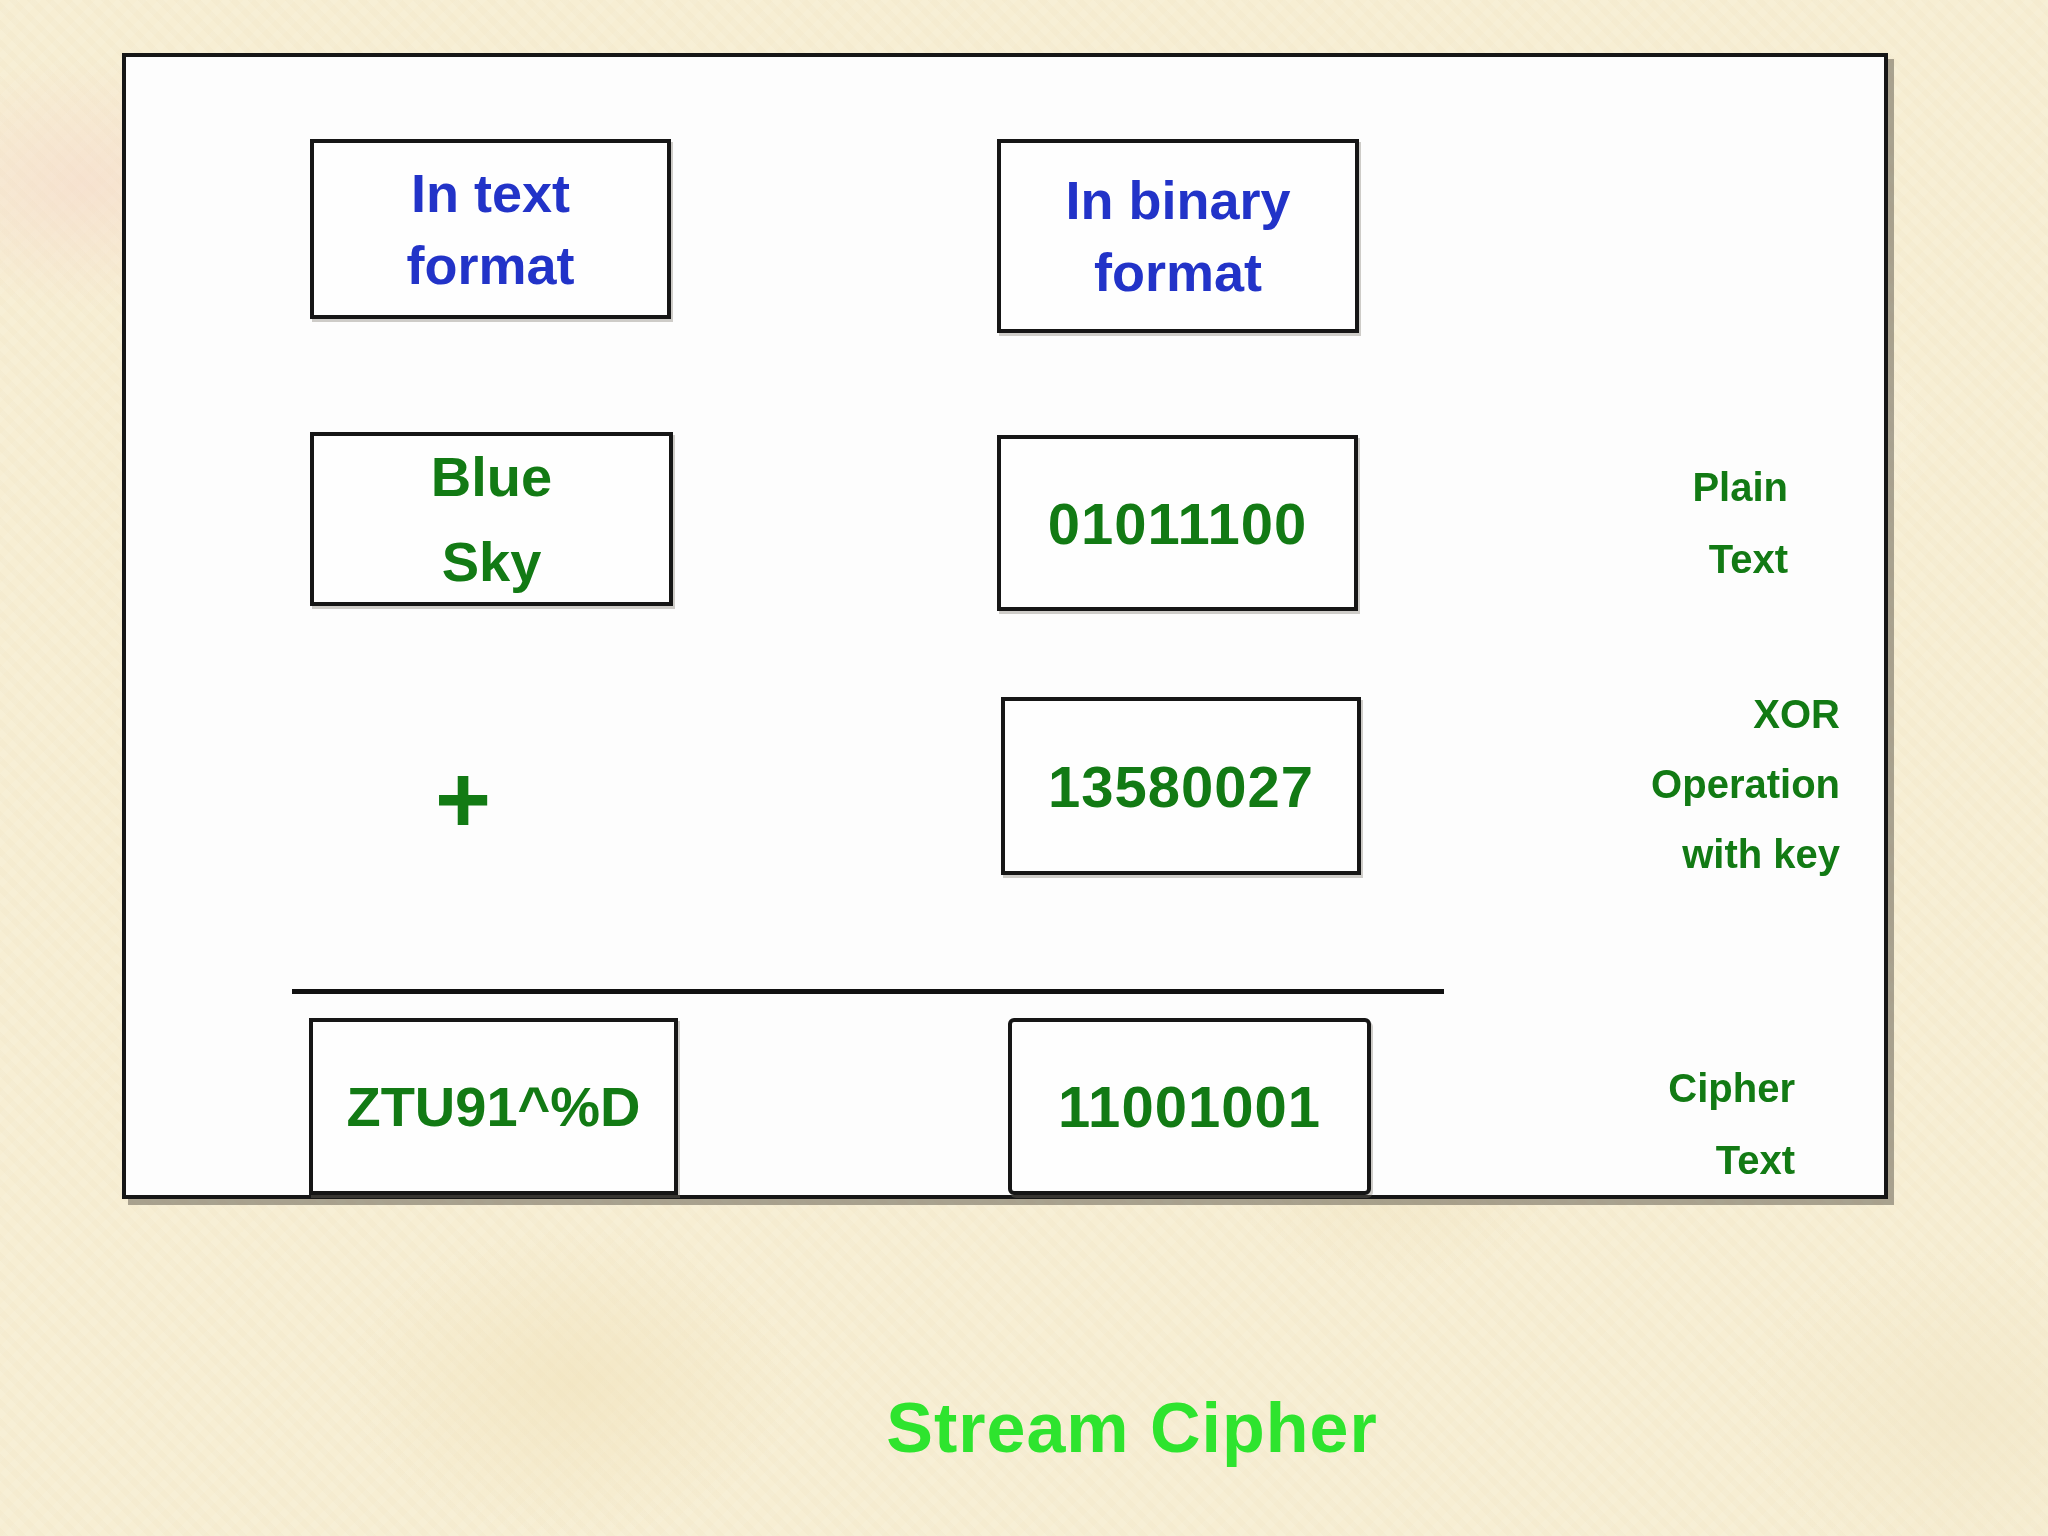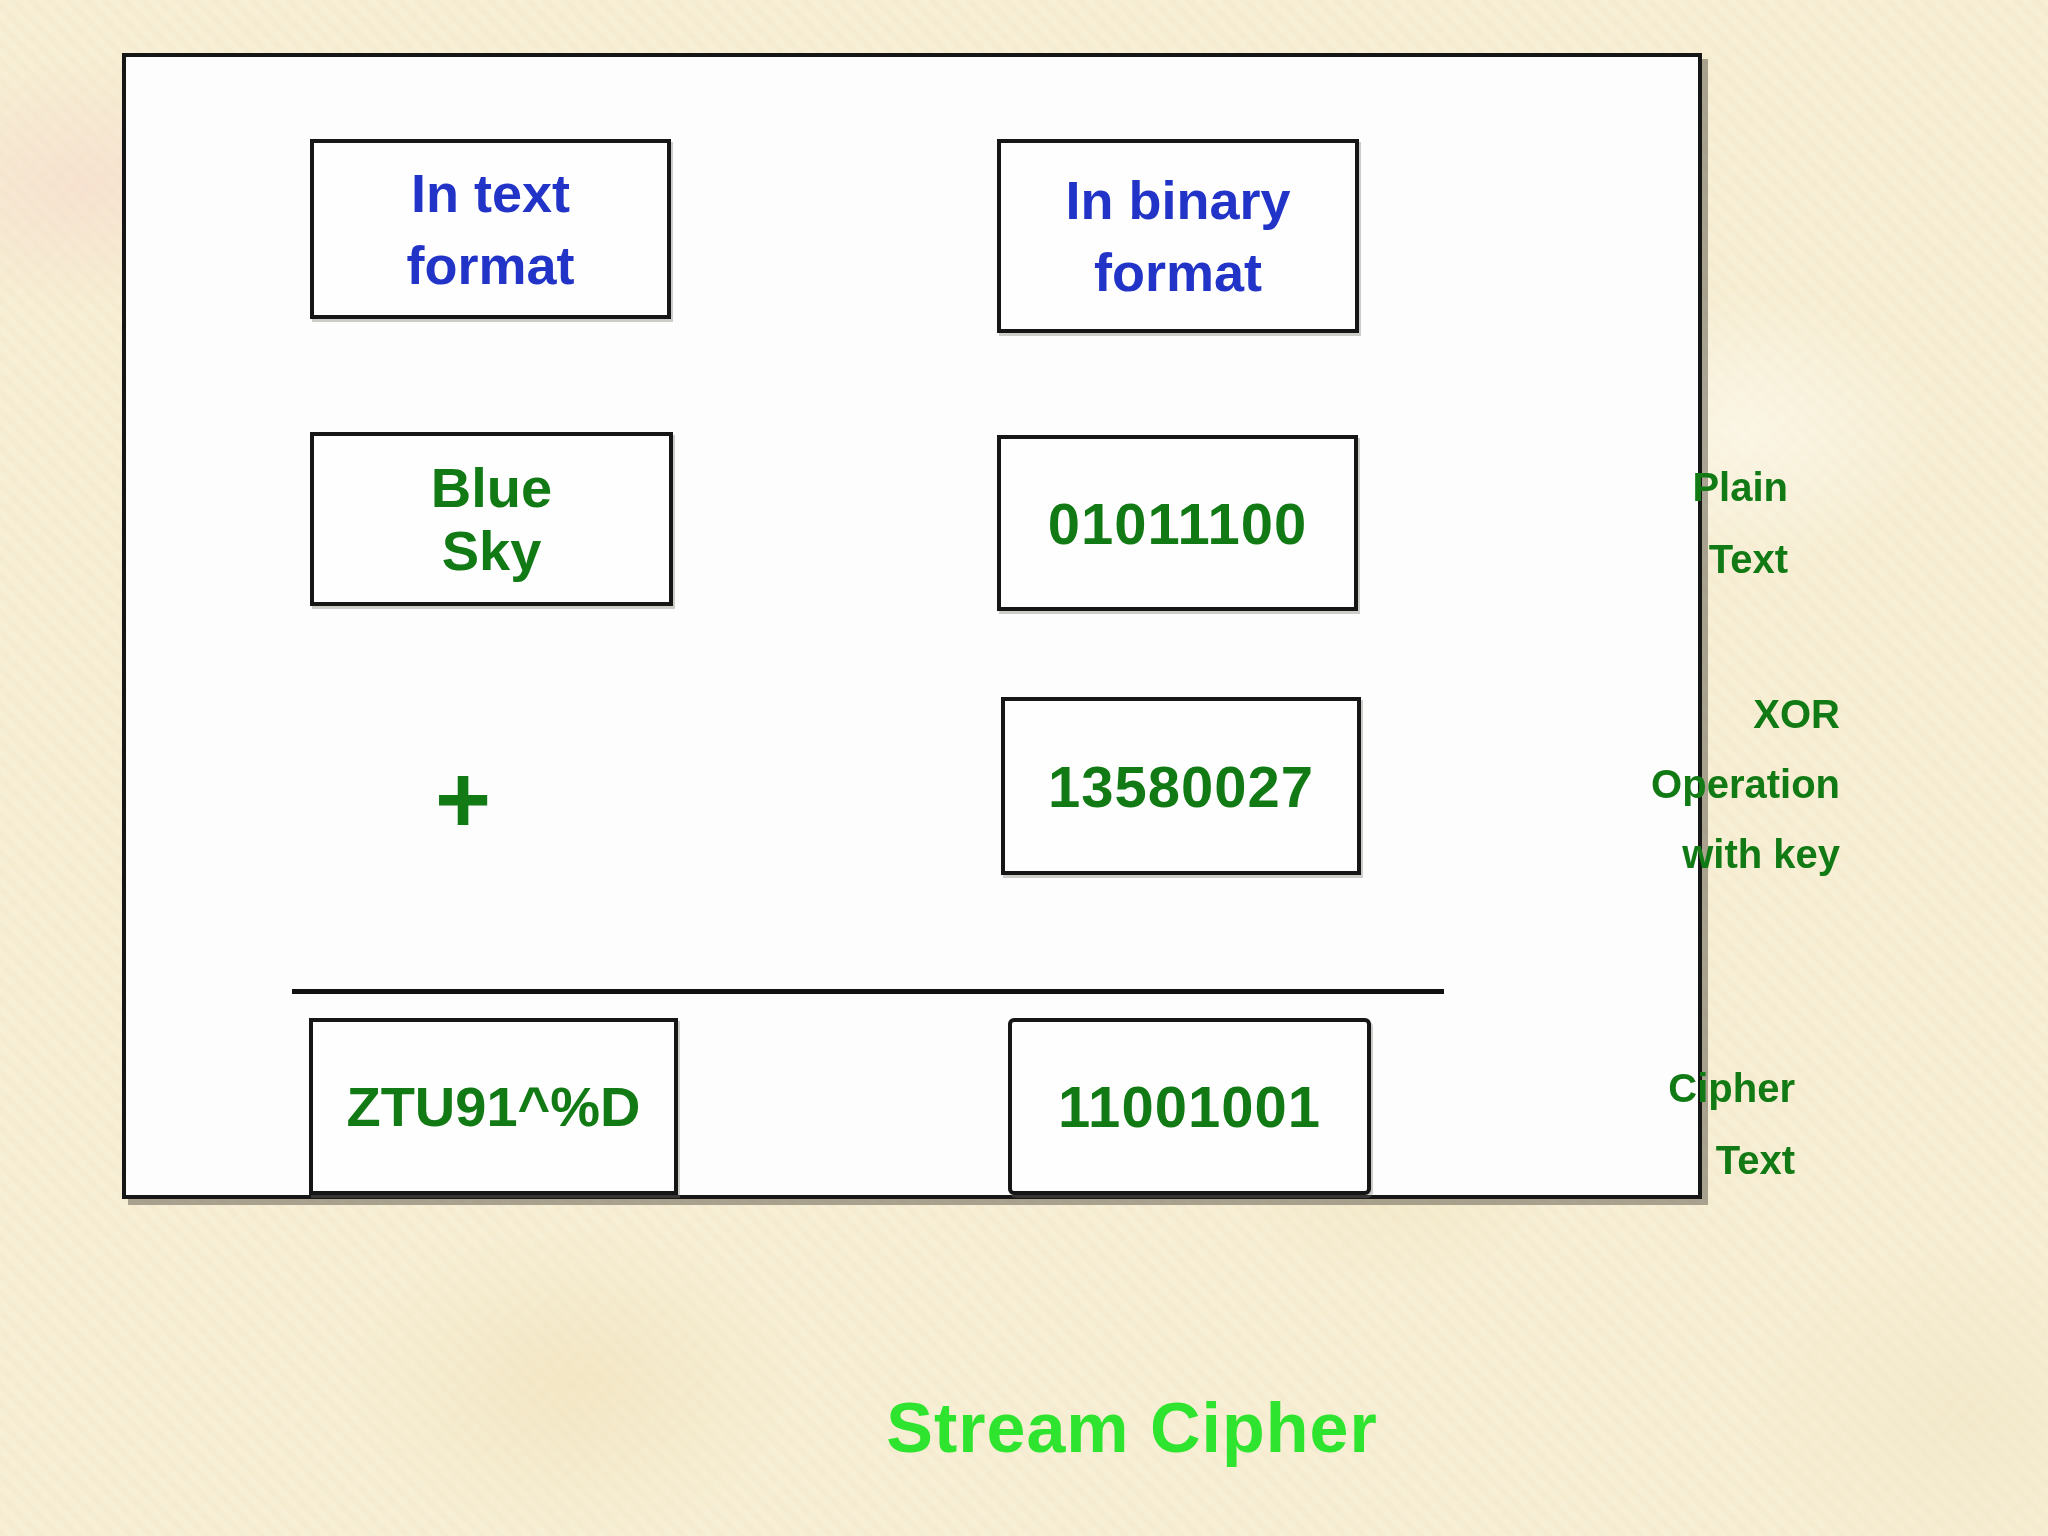--- a/index.html
+++ b/index.html
@@ -14,21 +14,21 @@
       radial-gradient(320px 220px at 28% 90%, rgba(240,225,185,.55), transparent 70%),
       radial-gradient(280px 200px at 85% 28%, rgba(253,249,238,.65), transparent 70%),
       radial-gradient(260px 210px at 68% 74%, rgba(238,224,186,.5), transparent 70%),
       radial-gradient(220px 160px at 45% 42%, rgba(253,249,238,.6), transparent 70%),
       radial-gradient(320px 240px at 96% 92%, rgba(240,228,195,.5), transparent 70%),
       repeating-linear-gradient(45deg, rgba(208,188,148,.05) 0 6px, rgba(255,255,255,0) 6px 13px),
       repeating-linear-gradient(-45deg, rgba(255,255,255,.06) 0 7px, rgba(255,255,255,0) 7px 15px);
   }
   .panel {
     position: absolute;
-    left: 122px; top: 53px; width: 1580px; height: 1146px;
+    left: 122px; top: 53px; width: 1766px; height: 1146px;
     box-sizing: border-box;
     background: var(--panel, #fdfdfd);
     border: 4px solid var(--border, #161616);
     box-shadow: 6px 6px 0 rgba(104, 98, 86, 0.55);
   }
   .cell-box {
     position: absolute;
     box-sizing: border-box;
     background: #fefefe;
     border: 4px solid var(--border, #161616);
@@ -42,21 +42,21 @@
   .green-text { color: var(--green, #127a14); }
   .annotation {
     position: absolute;
     text-align: right;
     font-weight: bold;
     white-space: pre-line;
     color: var(--green, #127a14);
     font-size: 40px; line-height: 72px;
   }
   .hdr  { font-size: 54px; line-height: 72px; }
-  .word { font-size: 56px; line-height: 63px; }
+  .word { font-size: 56px; line-height: 85px; }
   .bin  { font-size: 58px; letter-spacing: 1px; }
 
   #box-text-header   { left: 184px; top:  82px; width: 361px; height: 180px; }
   #box-binary-header { left: 871px; top:  82px; width: 362px; height: 194px; }
   #box-blue-sky      { left: 184px; top: 375px; width: 363px; height: 174px; }
   #box-bin-plain     { left: 871px; top: 378px; width: 361px; height: 176px; }
   #label-plain       { left: 1400px; top: 394px; width: 262px; }
   #plus-sign {
     position: absolute; left: 294px; top: 690px; width: 86px; height: 106px;
     display: flex; align-items: center; justify-content: center;

